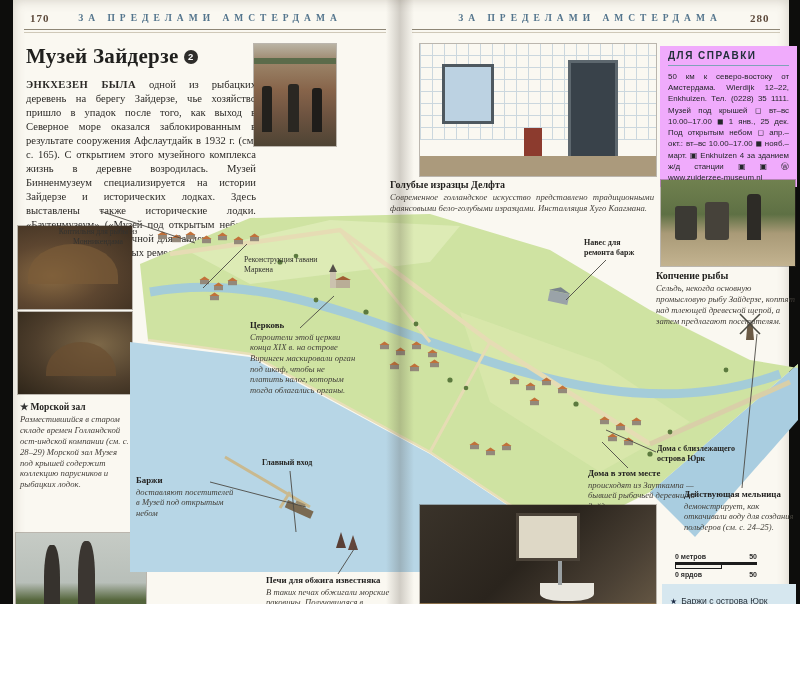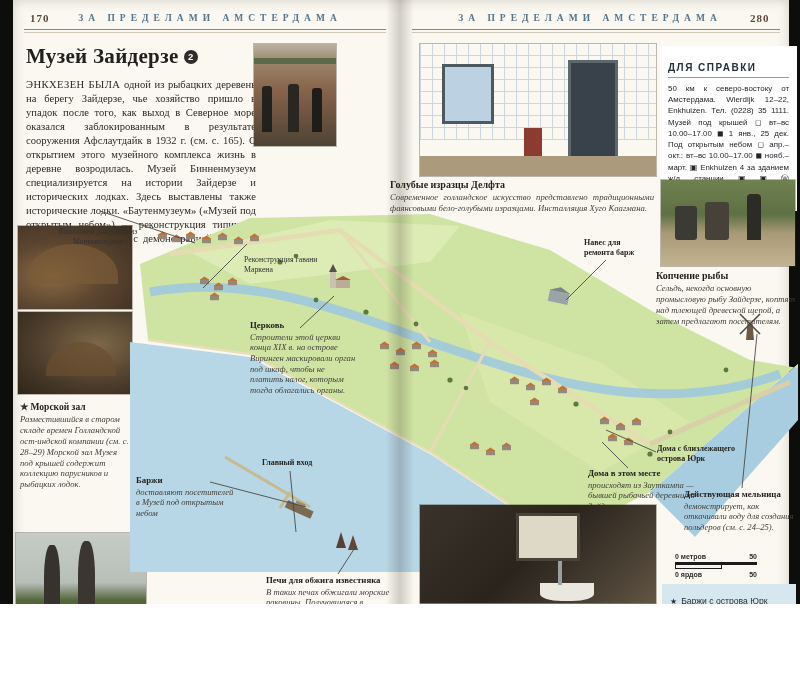--- a/index.html
+++ b/index.html
@@ -13,33 +13,33 @@
   
   .pagenum{font:bold 11px "Liberation Serif",serif;color:#5d4a3c;letter-spacing:1px;}
   .runhead{font:bold 9.5px "Liberation Serif",serif;color:#54758d;letter-spacing:5px;text-align:center;white-space:nowrap;}
   .headrule{height:1px;background:#8e8676;}
   .headrule2{height:1px;background:#cfc8b8;}
   
   .title{font:bold 21px "Liberation Serif",serif;color:#20201e;letter-spacing:.3px;}
   .badge{display:inline-block;width:14px;height:14px;border-radius:50%;background:#2e2d2b;color:#fff;
          font:bold 9.5px/14px "Liberation Sans",sans-serif;text-align:center;vertical-align:3px;margin-left:5px;}
   .intro{font:10.6px/1.32 "Liberation Serif",serif;color:#2c2a27;text-align:justify;}
-  .intro .lead{font-weight:normal;letter-spacing:.4px;}
+  .intro .lead{font-weight:bold;letter-spacing:.4px;}
   
   .capttl{font:bold 9.5px "Liberation Serif",serif;color:#1f1e1c;margin-bottom:2px;}
   .capttl .star{color:#333;margin-right:2px;}
   .captxt{font:italic 8.7px/1.25 "Liberation Serif",serif;color:#413d38;}
   .maplabel{font:bold 8px/1.2 "Liberation Serif",serif;color:#262522;}
   .maplabel-light{font:7.8px/1.25 "Liberation Serif",serif;color:#33322f;margin-top:35px;}
   .callout .t{font:bold 8.8px/1.2 "Liberation Serif",serif;color:#222120;margin-bottom:1px;}
   .callout .x{font:italic 8.6px/1.25 "Liberation Serif",serif;color:#43403a;}
   
   .photo{position:absolute;box-shadow:0 0 0 1px rgba(70,60,50,.35);overflow:hidden;}
   
-  #infobox{background:#ffffff;padding:16px 8px;}
+  #infobox{background:#f0abfc;padding:4px 8px;}
   #infobox .t{font:bold 10px "Liberation Sans",sans-serif;color:#22303a;letter-spacing:1.5px;
               border-bottom:1px solid #7fa3b8;padding-bottom:4px;margin-bottom:5px;}
   #infobox .x{font:7.9px/1.42 "Liberation Sans",sans-serif;color:#24262a;text-align:justify;}
   
   #highlights{background:#d6e7ef;padding:6px 8px 4px 8px;}
   #highlights .t{font:bold 10.5px "Liberation Sans",sans-serif;color:#1d2a33;letter-spacing:2.5px;
                  border-bottom:1px solid #8fb2c4;padding-bottom:4px;}
   #highlights .item{font:8.6px/1.2 "Liberation Sans",sans-serif;color:#27313a;padding:6px 0 5px 0;
                     border-bottom:1px solid #aecbd9;}
   #highlights .item:last-child{border-bottom:none;}

